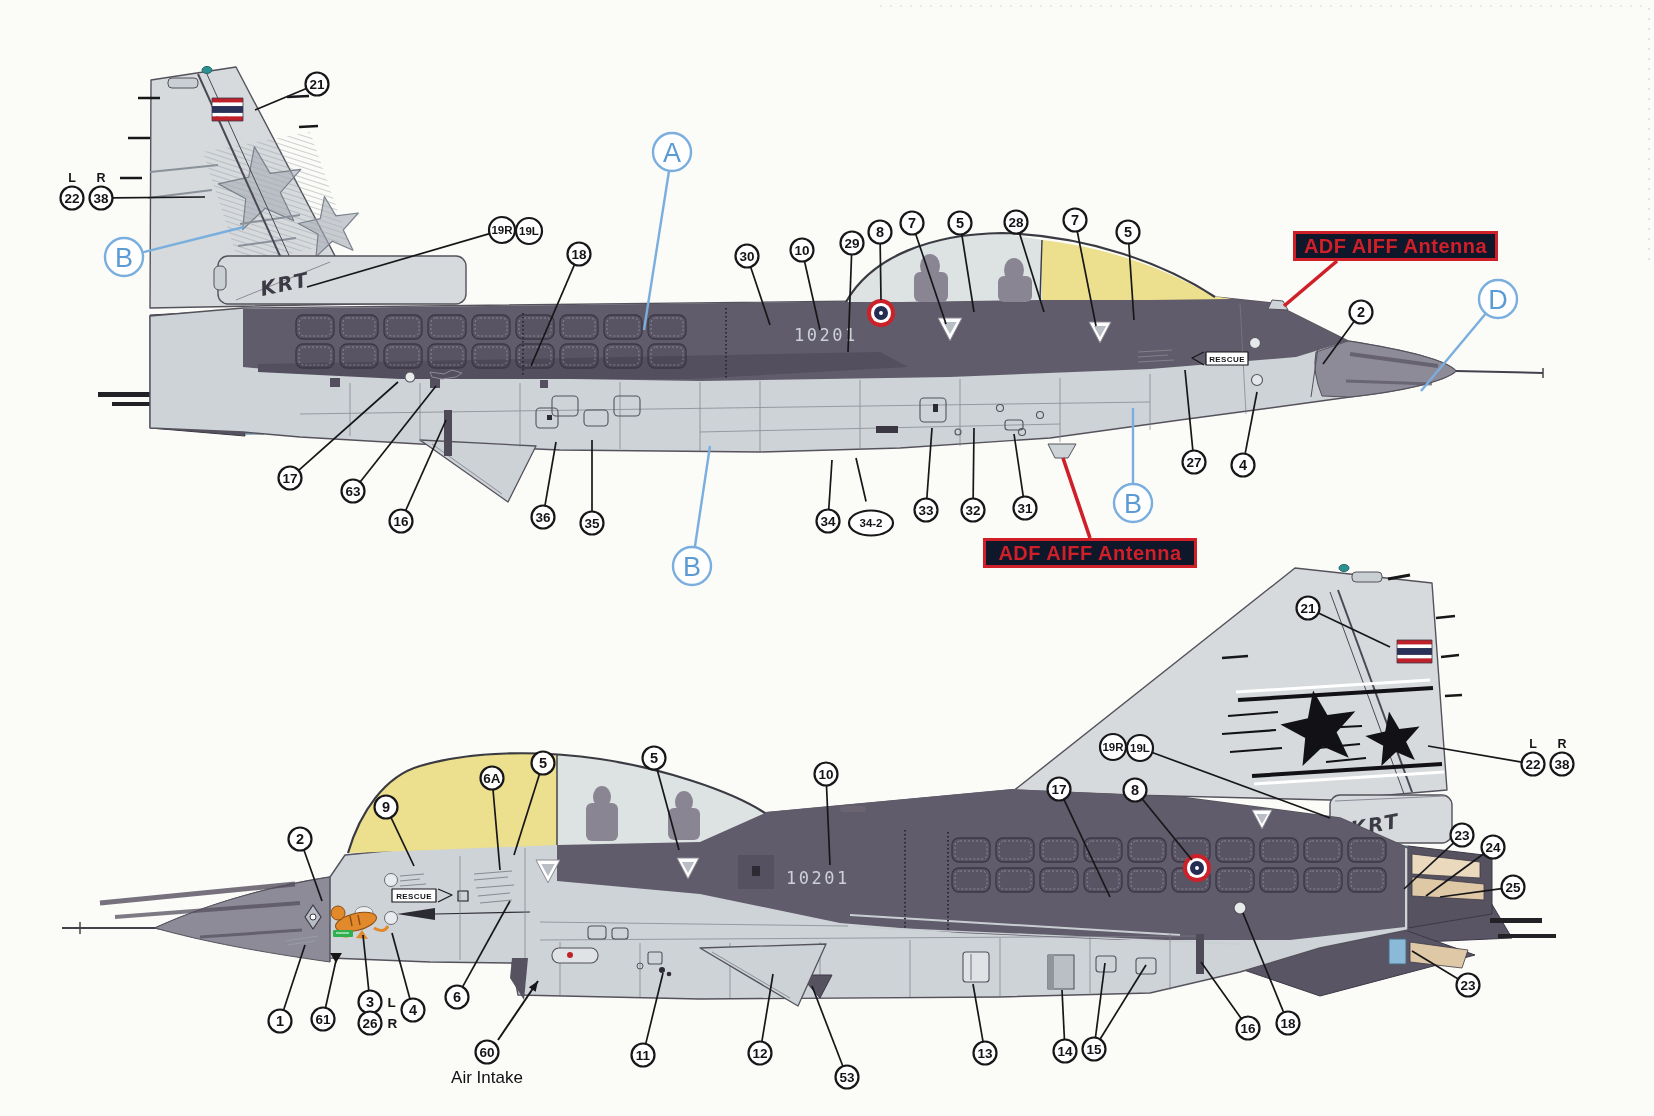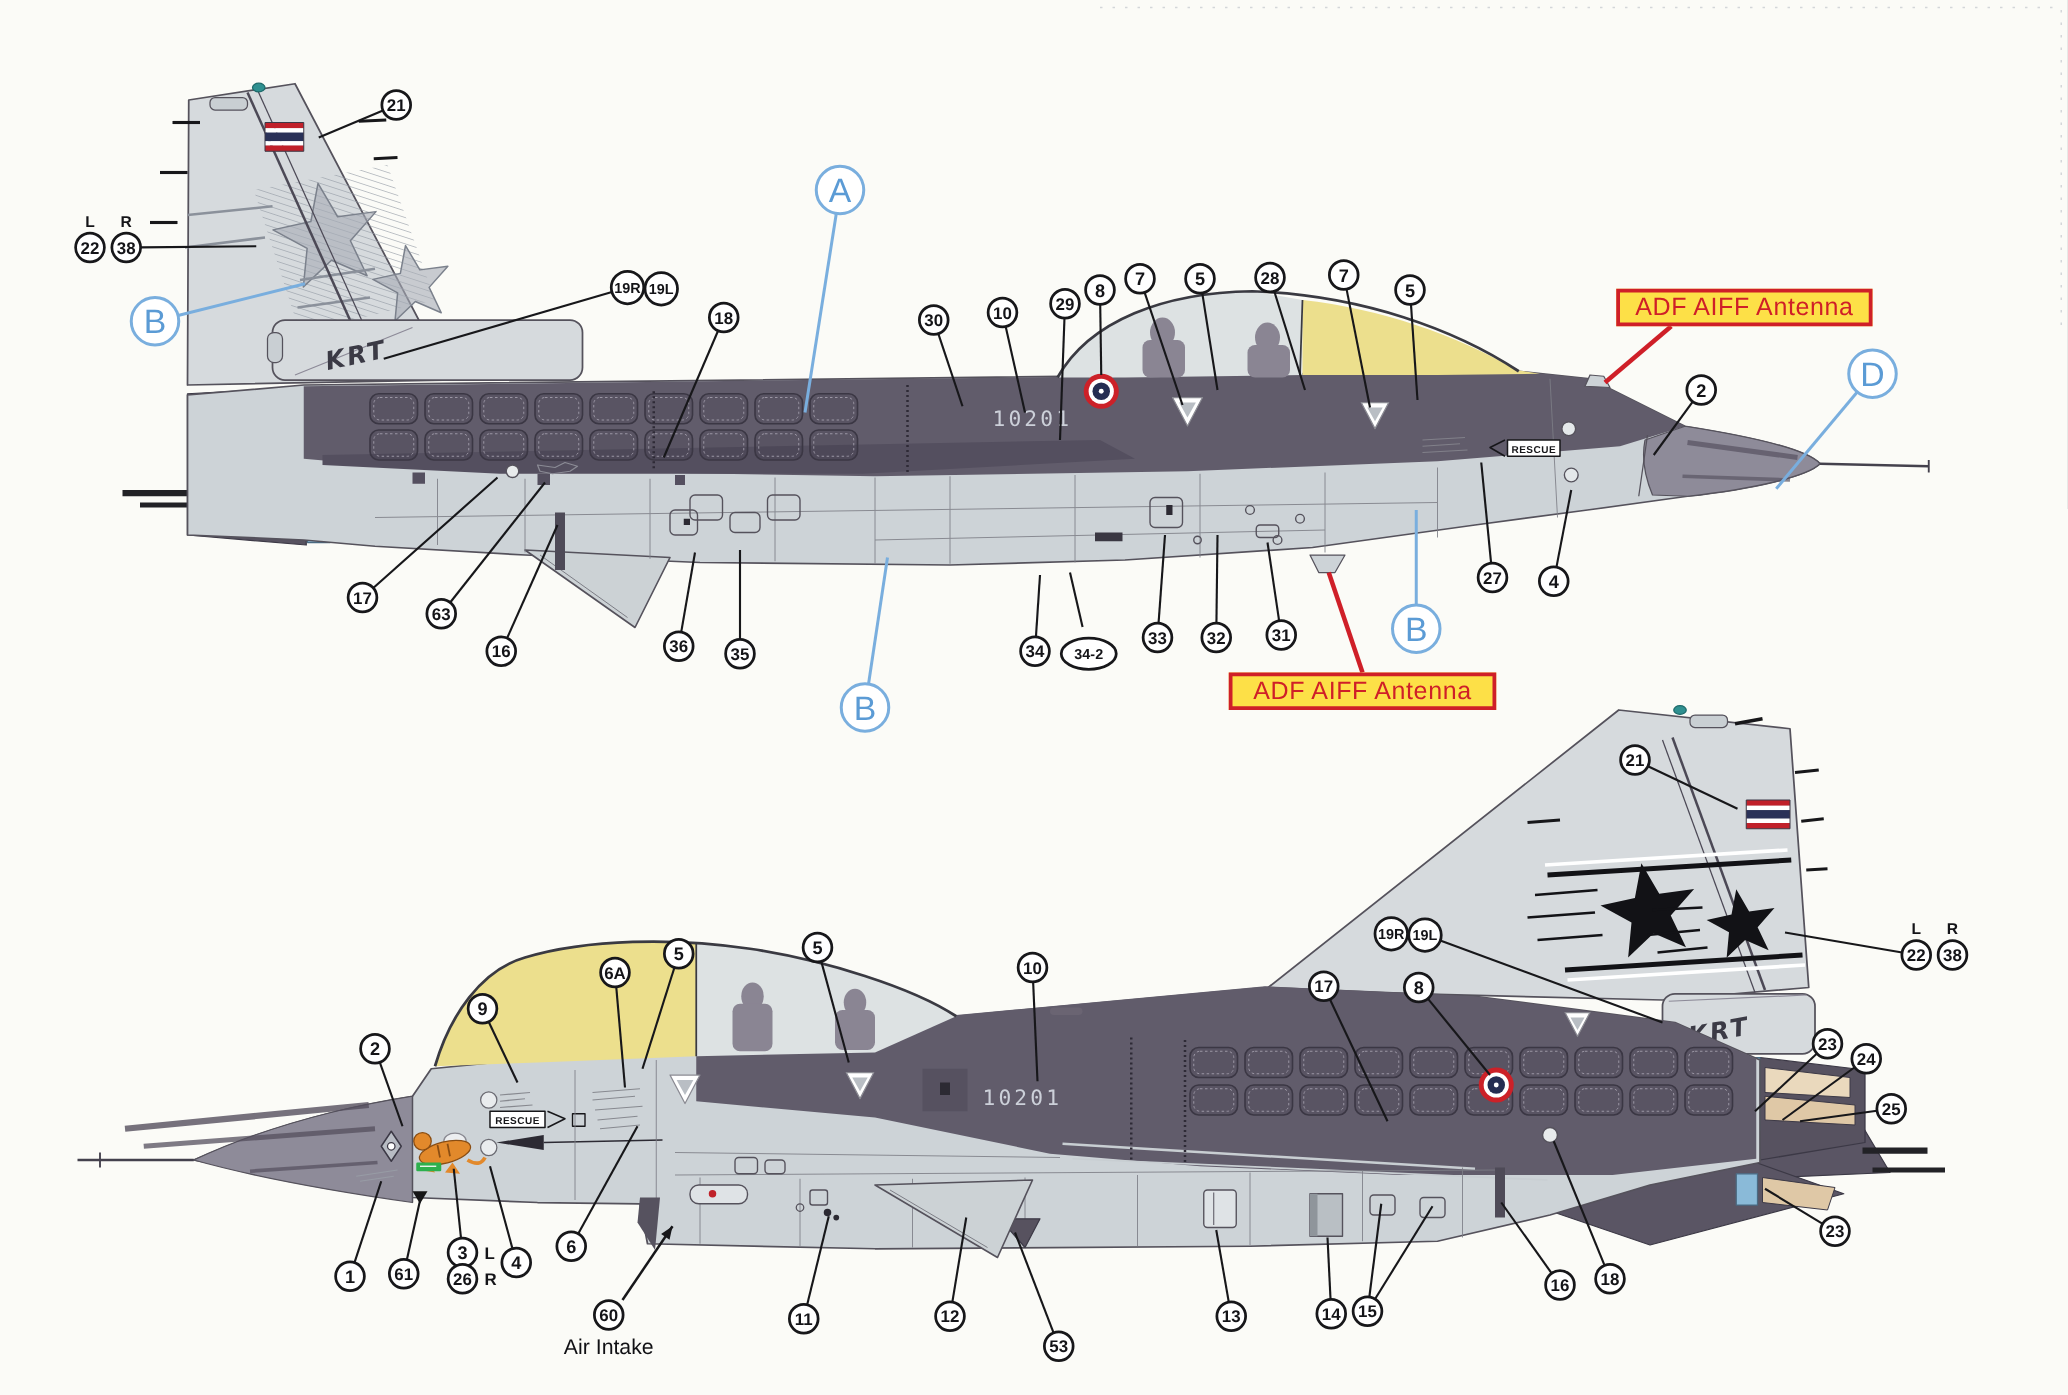--- a/index.html
+++ b/index.html
@@ -1,21 +1,21 @@
 <!DOCTYPE html>
 <html><head>
 <meta charset="utf-8">
 <style>
   html,body{margin:0;padding:0;background:#dadada;}
   .page{position:relative;width:1654px;height:1116px;background:#fbfbf7;overflow:hidden;
         font-family:"Liberation Sans",sans-serif;}
   .page svg{position:absolute;left:0;top:0;}
   .adf{position:absolute;display:flex;align-items:center;justify-content:center;
-       border:3px solid #cf1f28;color:#cf1f28;font-weight:normal;font-size:20px;
-       background:#fde047;box-sizing:border-box;letter-spacing:.5px;white-space:nowrap;}
+       border:3px solid #cf1f28;color:#cf1f28;font-weight:bold;font-size:20px;
+       background:#0f172a;box-sizing:border-box;letter-spacing:.5px;white-space:nowrap;}
   .cnum{font-weight:600;fill:#141418;font-family:"Liberation Sans",sans-serif;}
   .ctag{font-weight:700;fill:#141418;font-family:"Liberation Sans",sans-serif;}
   .serial{font-family:"DejaVu Sans Mono",monospace;fill:#ccd0d9;letter-spacing:2.5px;font-size:17px;}
   .krt{font-family:"DejaVu Sans",sans-serif;font-weight:bold;font-style:italic;
        fill:#3b3a45;font-size:20px;letter-spacing:2px;}
   .rescue{font-size:8px;font-weight:bold;fill:#17171a;letter-spacing:.4px;}
   .airintake{font-size:17px;fill:#101014;}
 </style>
 </head>
 <body>

